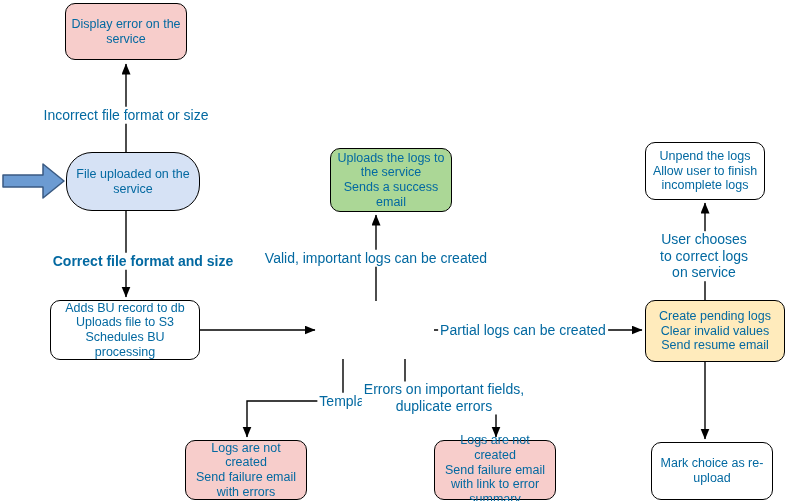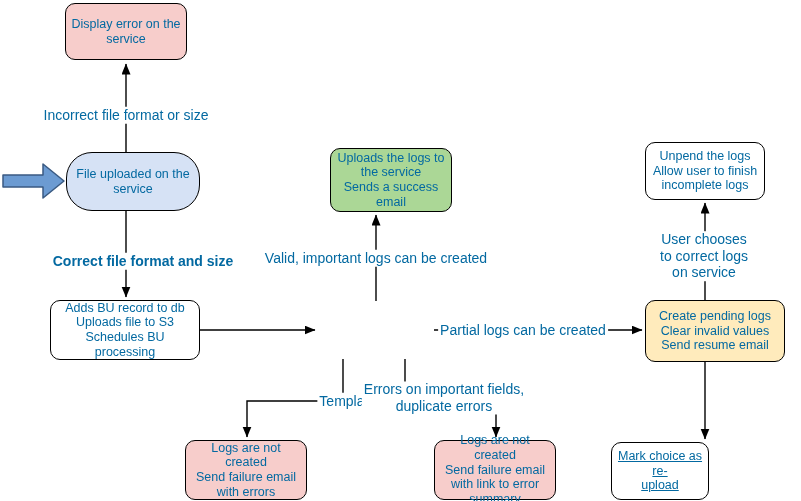--- a/index.html
+++ b/index.html
@@ -42,21 +42,21 @@
   
   #n-display-error{left:65px;top:3px;width:122px;height:57px;}
   #n-file-uploaded{left:66px;top:152px;width:134px;height:59px;border-radius:26px;}
   #n-adds-bu{left:50px;top:300px;width:150px;height:60px;}
   #n-uploads-logs{left:330px;top:148px;width:122px;height:64px;}
   #n-bu-service{left:318px;top:301px;width:116px;height:58px;}
   #n-pink-errors{left:185px;top:440px;width:122px;height:60px;}
   #n-pink-summary{left:434px;top:440px;width:122px;height:60px;}
   #n-unpend{left:645px;top:142px;width:120px;height:58px;}
   #n-create-pending{left:645px;top:300px;width:140px;height:62px;}
-  #n-mark-choice{left:611px;top:442px;width:98px;height:58px;text-decoration:underline;}
+  #n-mark-choice{left:651px;top:442px;width:122px;height:58px;}
   
   #l-incorrect{left:126px;top:115px;}
   #l-correct{left:143px;top:261px;font-weight:bold;}
   #l-valid{left:376px;top:258px;}
   #l-partial{left:523px;top:330px;}
   #l-template{left:330px;top:401px;margin-left:38px;}
   #l-fields{left:444px;top:398px;}
   #l-chooses{left:704px;top:256px;}
   #l-decides{left:704px;top:396px;}
 </style>

